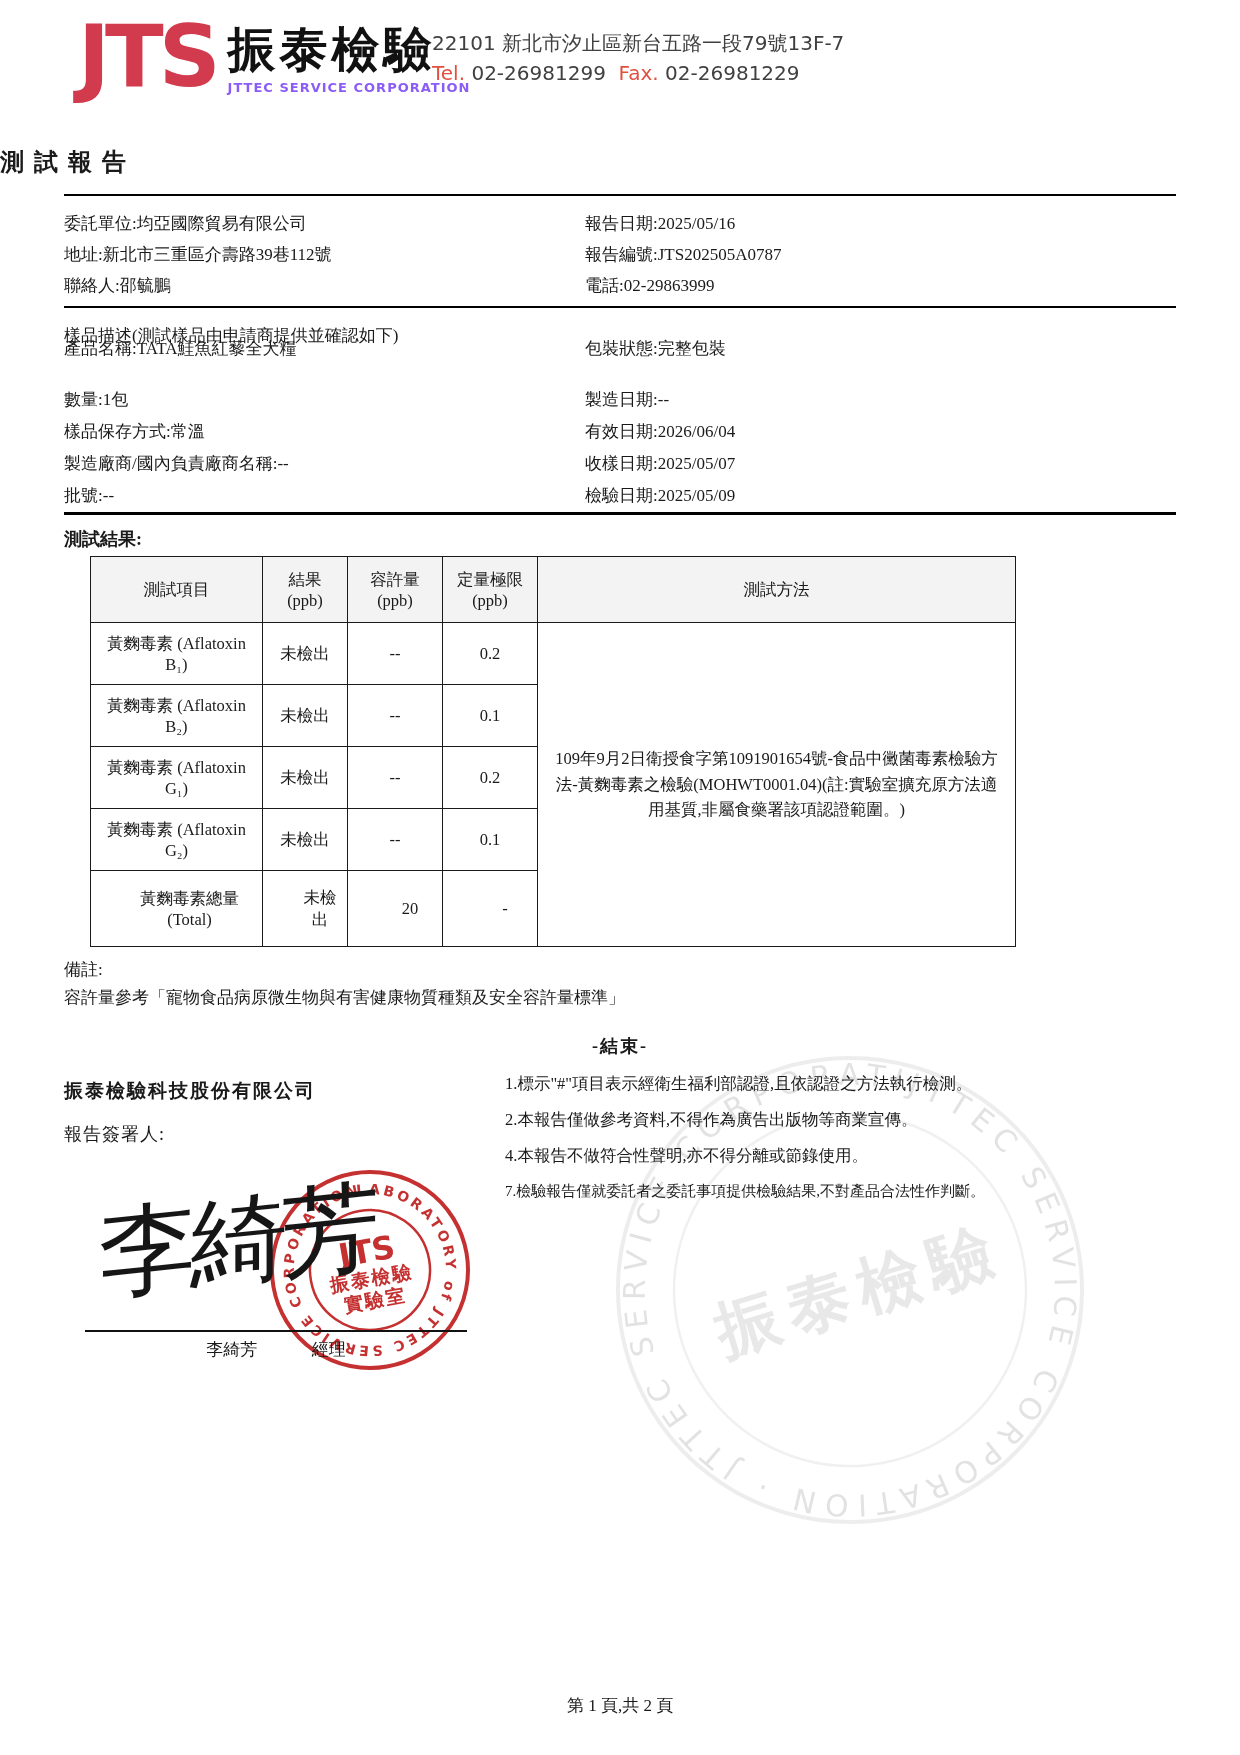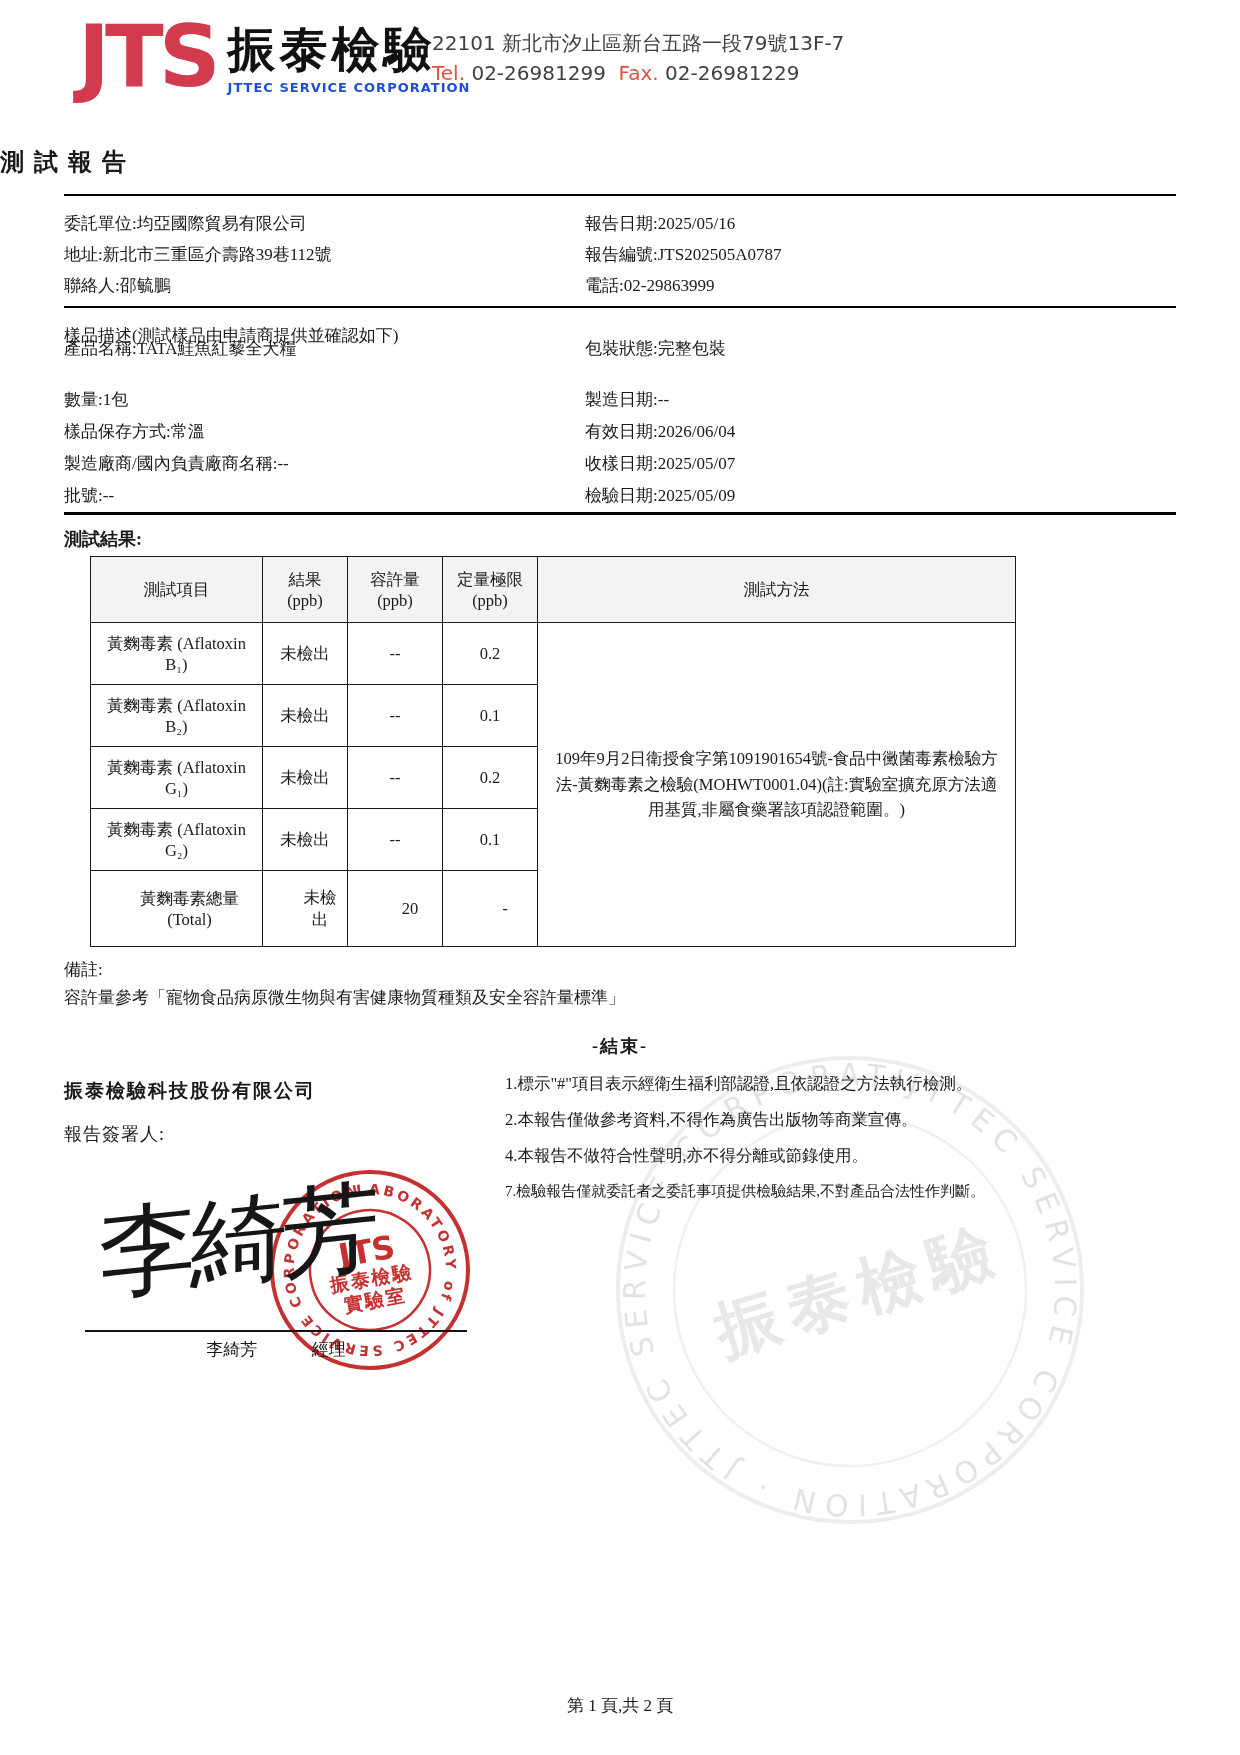--- a/index.html
+++ b/index.html
@@ -18,21 +18,21 @@
   .wm-ring { font-family:"DejaVu Sans", sans-serif; font-size:30px; letter-spacing:8px; fill:#cccccc; }
   .wm-cjk  { font-size:64px; letter-spacing:10px; fill:#d6d6d6; font-weight:bold; }
 
   
   .logo { left:78px; top:16px; display:flex; align-items:flex-start; gap:12px; }
   .jts-logo { font-family:"DejaVu Sans", sans-serif; font-weight:bold; font-size:86px;
               line-height:.95; color:#d23a4e; letter-spacing:-5px; }
   .logo-cjk { font-family:"DejaVu Sans", sans-serif; font-weight:bold; font-size:48px;
               letter-spacing:4px; line-height:1.05; color:#111; padding-top:8px; }
   .logo-sub { font-family:"DejaVu Sans", sans-serif; font-weight:bold; font-size:13px;
-              color:#1d4ed8; letter-spacing:1px; margin-top:6px; }
+              color:#8b5cf6; letter-spacing:1px; margin-top:6px; }
   .company { left:432px; top:26px; font-family:"DejaVu Sans", sans-serif; }
   .c1 { font-size:22px; font-weight:bold; color:#d23a4e; }
   .c2 { font-size:20px; color:#404040; margin-top:4px; }
   .c3 { font-size:20px; color:#404040; margin-top:4px; }
   .c3 .red { color:#e0503f; }
 
   
   .doc-title { left:0; top:146px; width:100%; font-size:24px;
                font-weight:bold; letter-spacing:10px; }
   .rule { left:64px; width:1112px; background:#000; }

